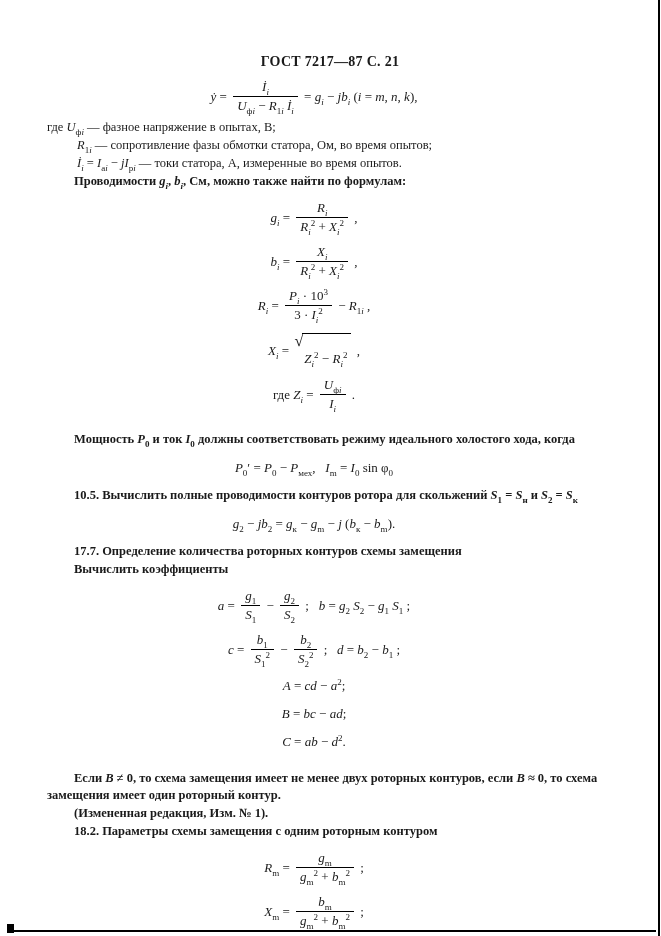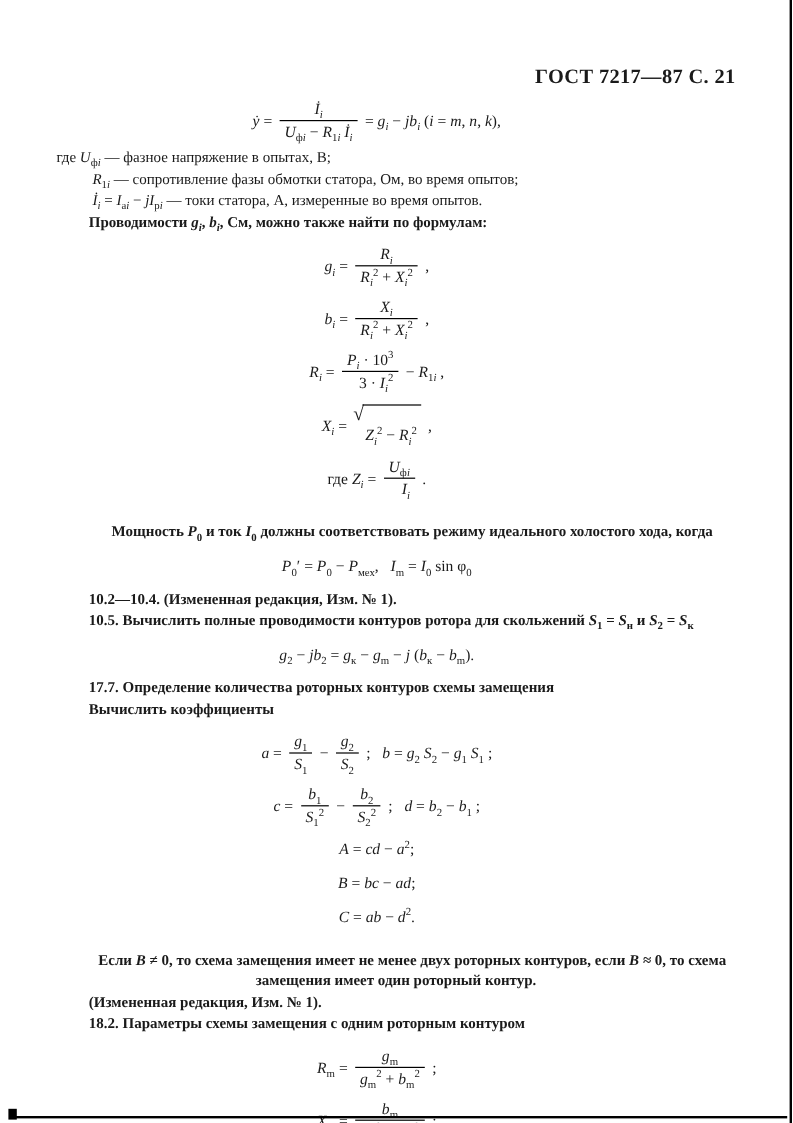--- a/index.html
+++ b/index.html
@@ -7,34 +7,34 @@
   body {
     background: #ffffff;
     color: #1a1a1a;
     font-family: "Liberation Serif", "DejaVu Serif", serif;
     position: relative;
     overflow: hidden;
   }
   .page { padding: 54px 48px 0 47px; }
 
   .header {
-    text-align: right;
+    text-align: center;
     font-weight: bold;
-    font-size: 17px;
+    font-size: 14px;
     letter-spacing: 0.3px;
   }
 
   .para {
     font-size: 12.5px;
     line-height: 17px;
     margin: 1px 0;
   }
   .indent { text-indent: 27px; font-weight: bold; }
   .hang { padding-left: 30px; font-family: Liberation Serif, serif; }
-  .gap-top { margin-top: 20px; text-align: center; }
+  .gap-top { margin-top: 20px; }
 
   .formula {
     display: flex;
     justify-content: center;
     align-items: center;
     font-size: 13px;
     line-height: 17px;
     margin: 11px 0;
     transform: translateX(-16px);
   }
@@ -51,21 +51,20 @@
   .frac .num {
     display: block;
     border-bottom: 1px solid #000;
     padding: 0 4px 2px;
     line-height: 14px;
   }
   .frac .den {
     display: block;
     padding: 2px 4px 0;
     line-height: 14px;
-    text-align: right;
   }
 
   .sqrt { display: inline-flex; align-items: flex-start; margin: 0 2px; }
   .sqrt .rad { font-size: 1.25em; line-height: 1; }
   .sqrt .radicand {
     border-top: 1px solid #000;
     padding: 16px 4px 0 2px;
     margin-left: -1px;
   }
 
@@ -148,21 +147,20 @@
       </span>
       <span class="ftxt"> .</span>
     </div>
 
   <p class="para indent gap-top">Мощность <i>P</i><sub>0</sub> и ток <i>I</i><sub>0</sub> должны соответствовать режиму идеального холостого хода, когда</p>
 
   <div class="formula">
       <span class="ftxt"><i>P</i><sub>0</sub>′ = <i>P</i><sub>0</sub> − <i>P</i><sub>мех</sub>,&nbsp;&nbsp;&nbsp;<i>I</i><sub>m</sub> = <i>I</i><sub>0</sub> sin φ<sub>0</sub></span>
     </div>
 
-  <p class="para indent">10.2—10.4. <b>(Измененная редакция, Изм. № 1).</b></p>
   <p class="para indent">10.5. Вычислить полные проводимости контуров ротора для скольжений <i>S</i><sub>1</sub> = <i>S</i><sub>н</sub> и <i>S</i><sub>2</sub> = <i>S</i><sub>к</sub></p>
 
   <div class="formula">
       <span class="ftxt"><i>g</i><sub>2</sub> − <i>jb</i><sub>2</sub> = <i>g</i><sub>к</sub> − <i>g</i><sub>m</sub> − <i>j</i> (<i>b</i><sub>к</sub> − <i>b</i><sub>m</sub>).</span>
     </div>
 
   <p class="para indent">17.7. Определение количества роторных контуров схемы замещения</p>
   <p class="para indent">Вычислить коэффициенты</p>
 
   <div class="formula">

